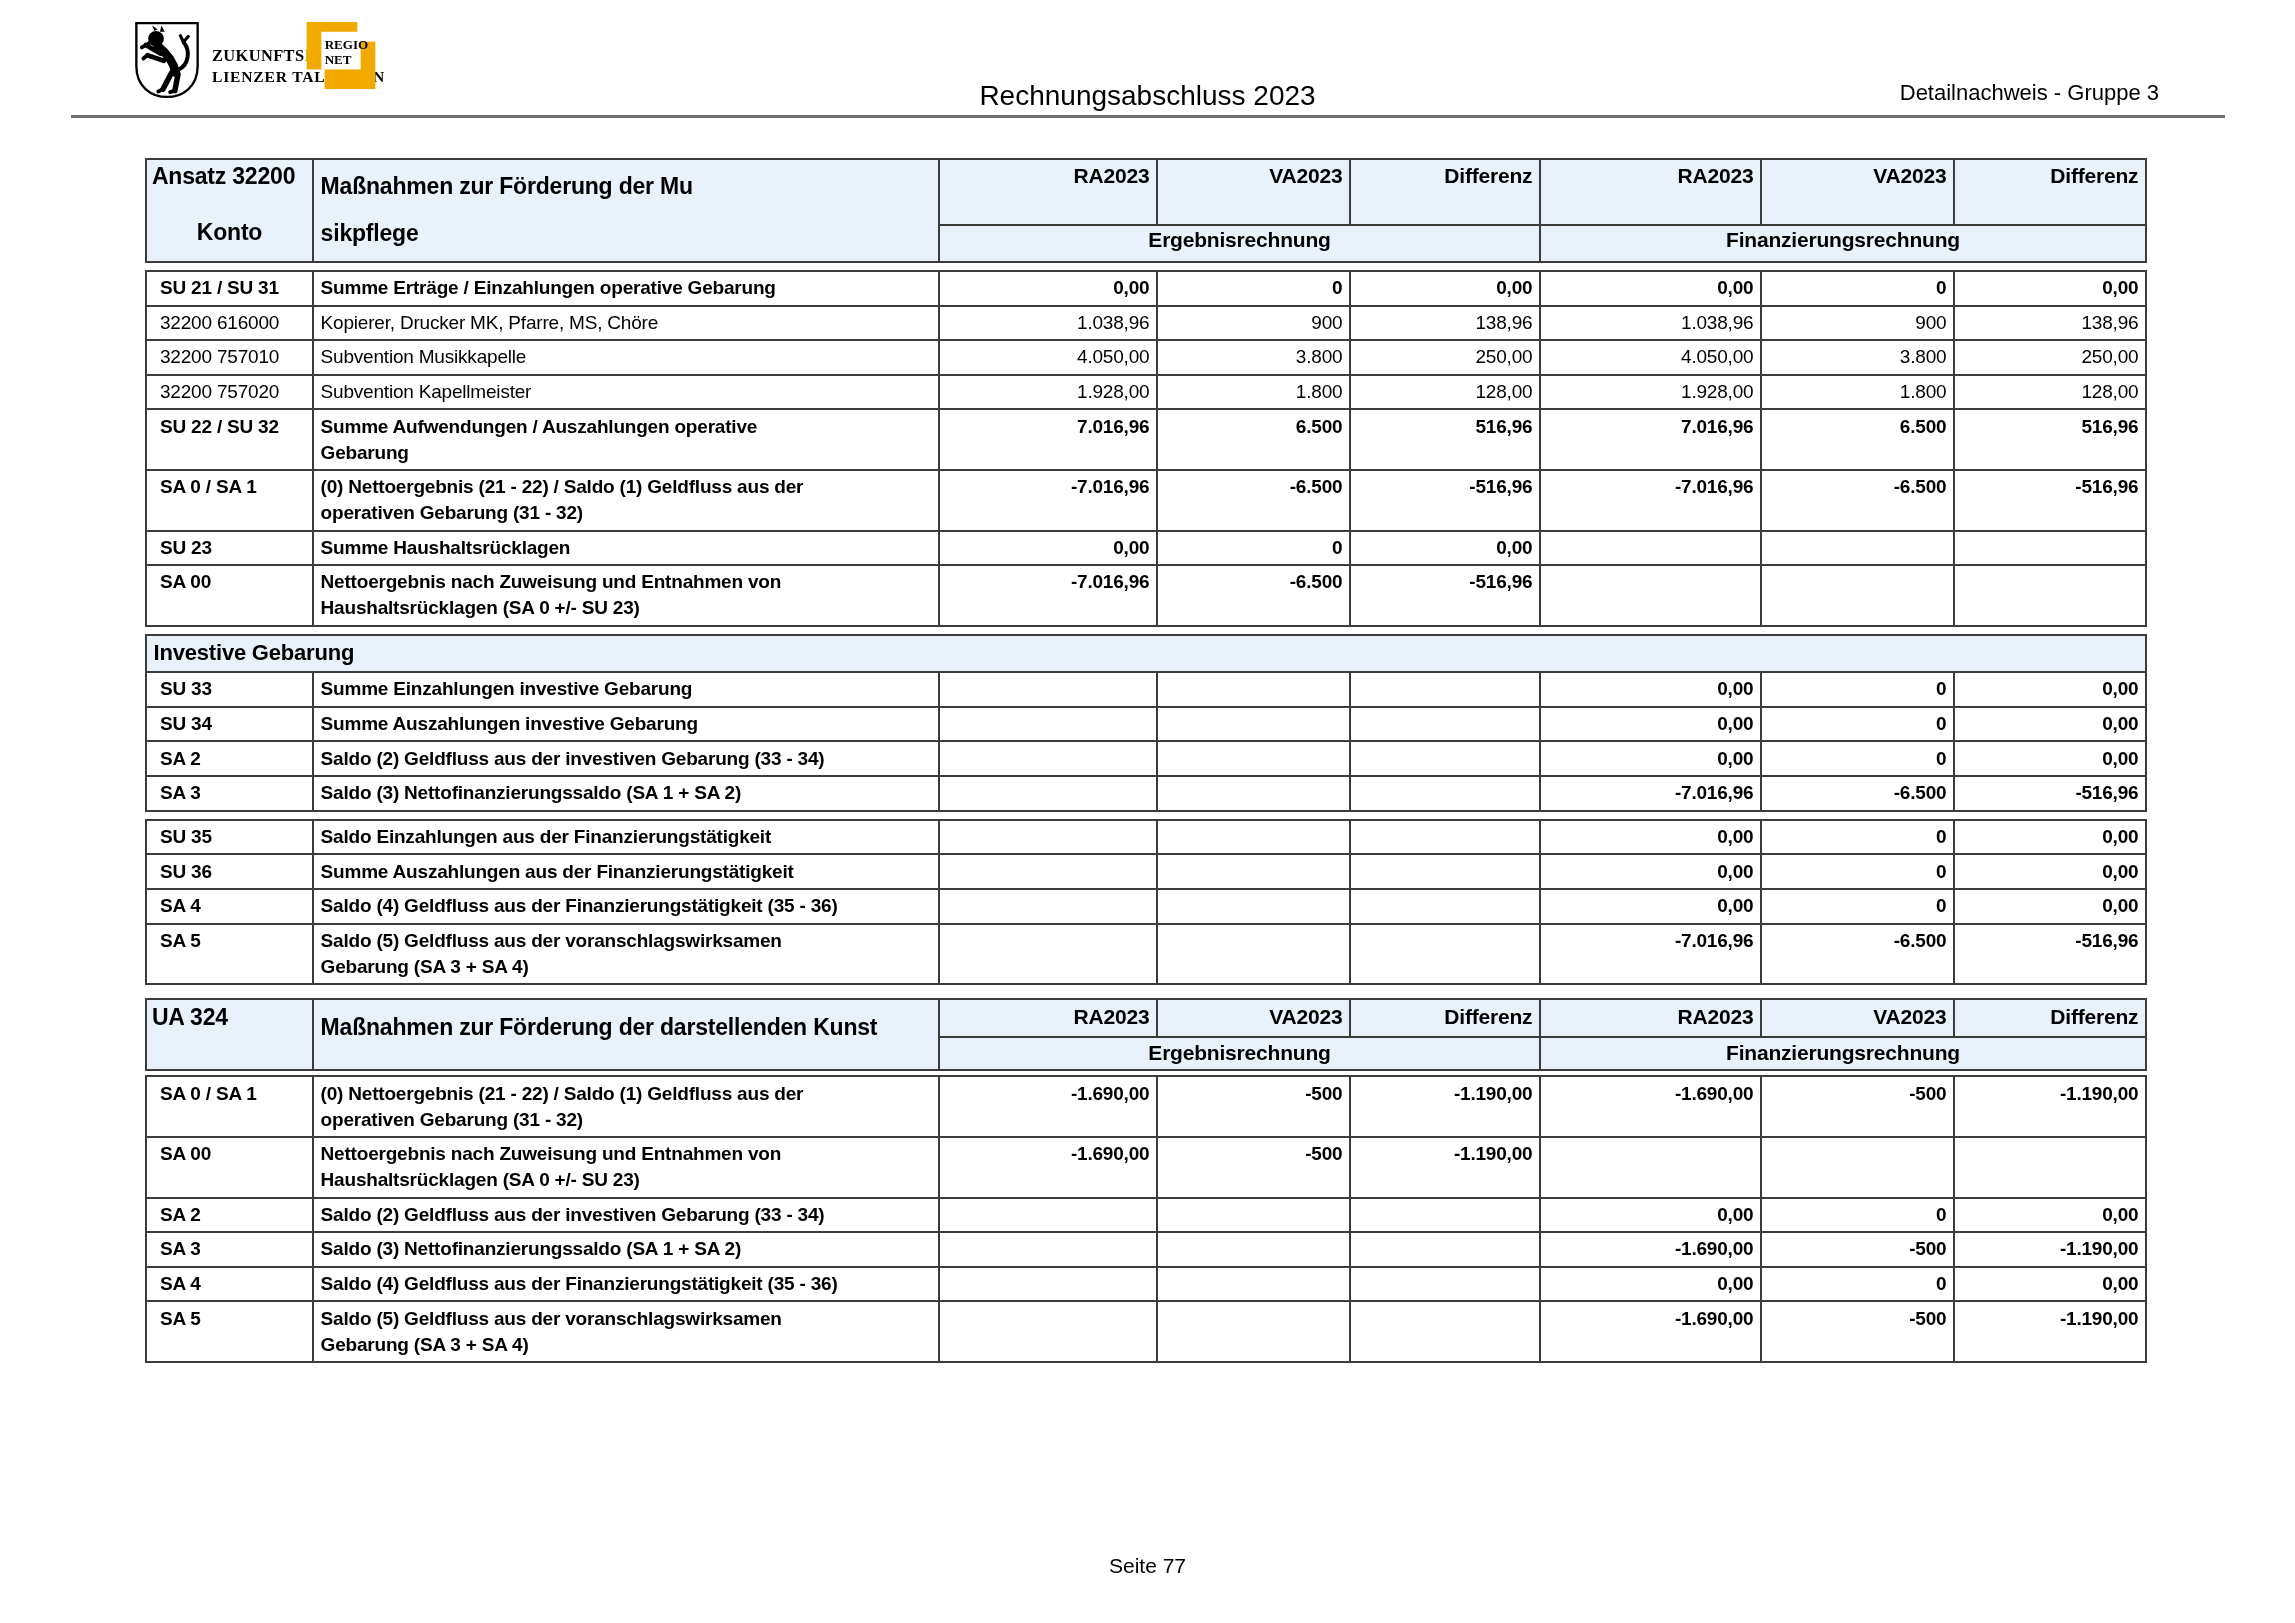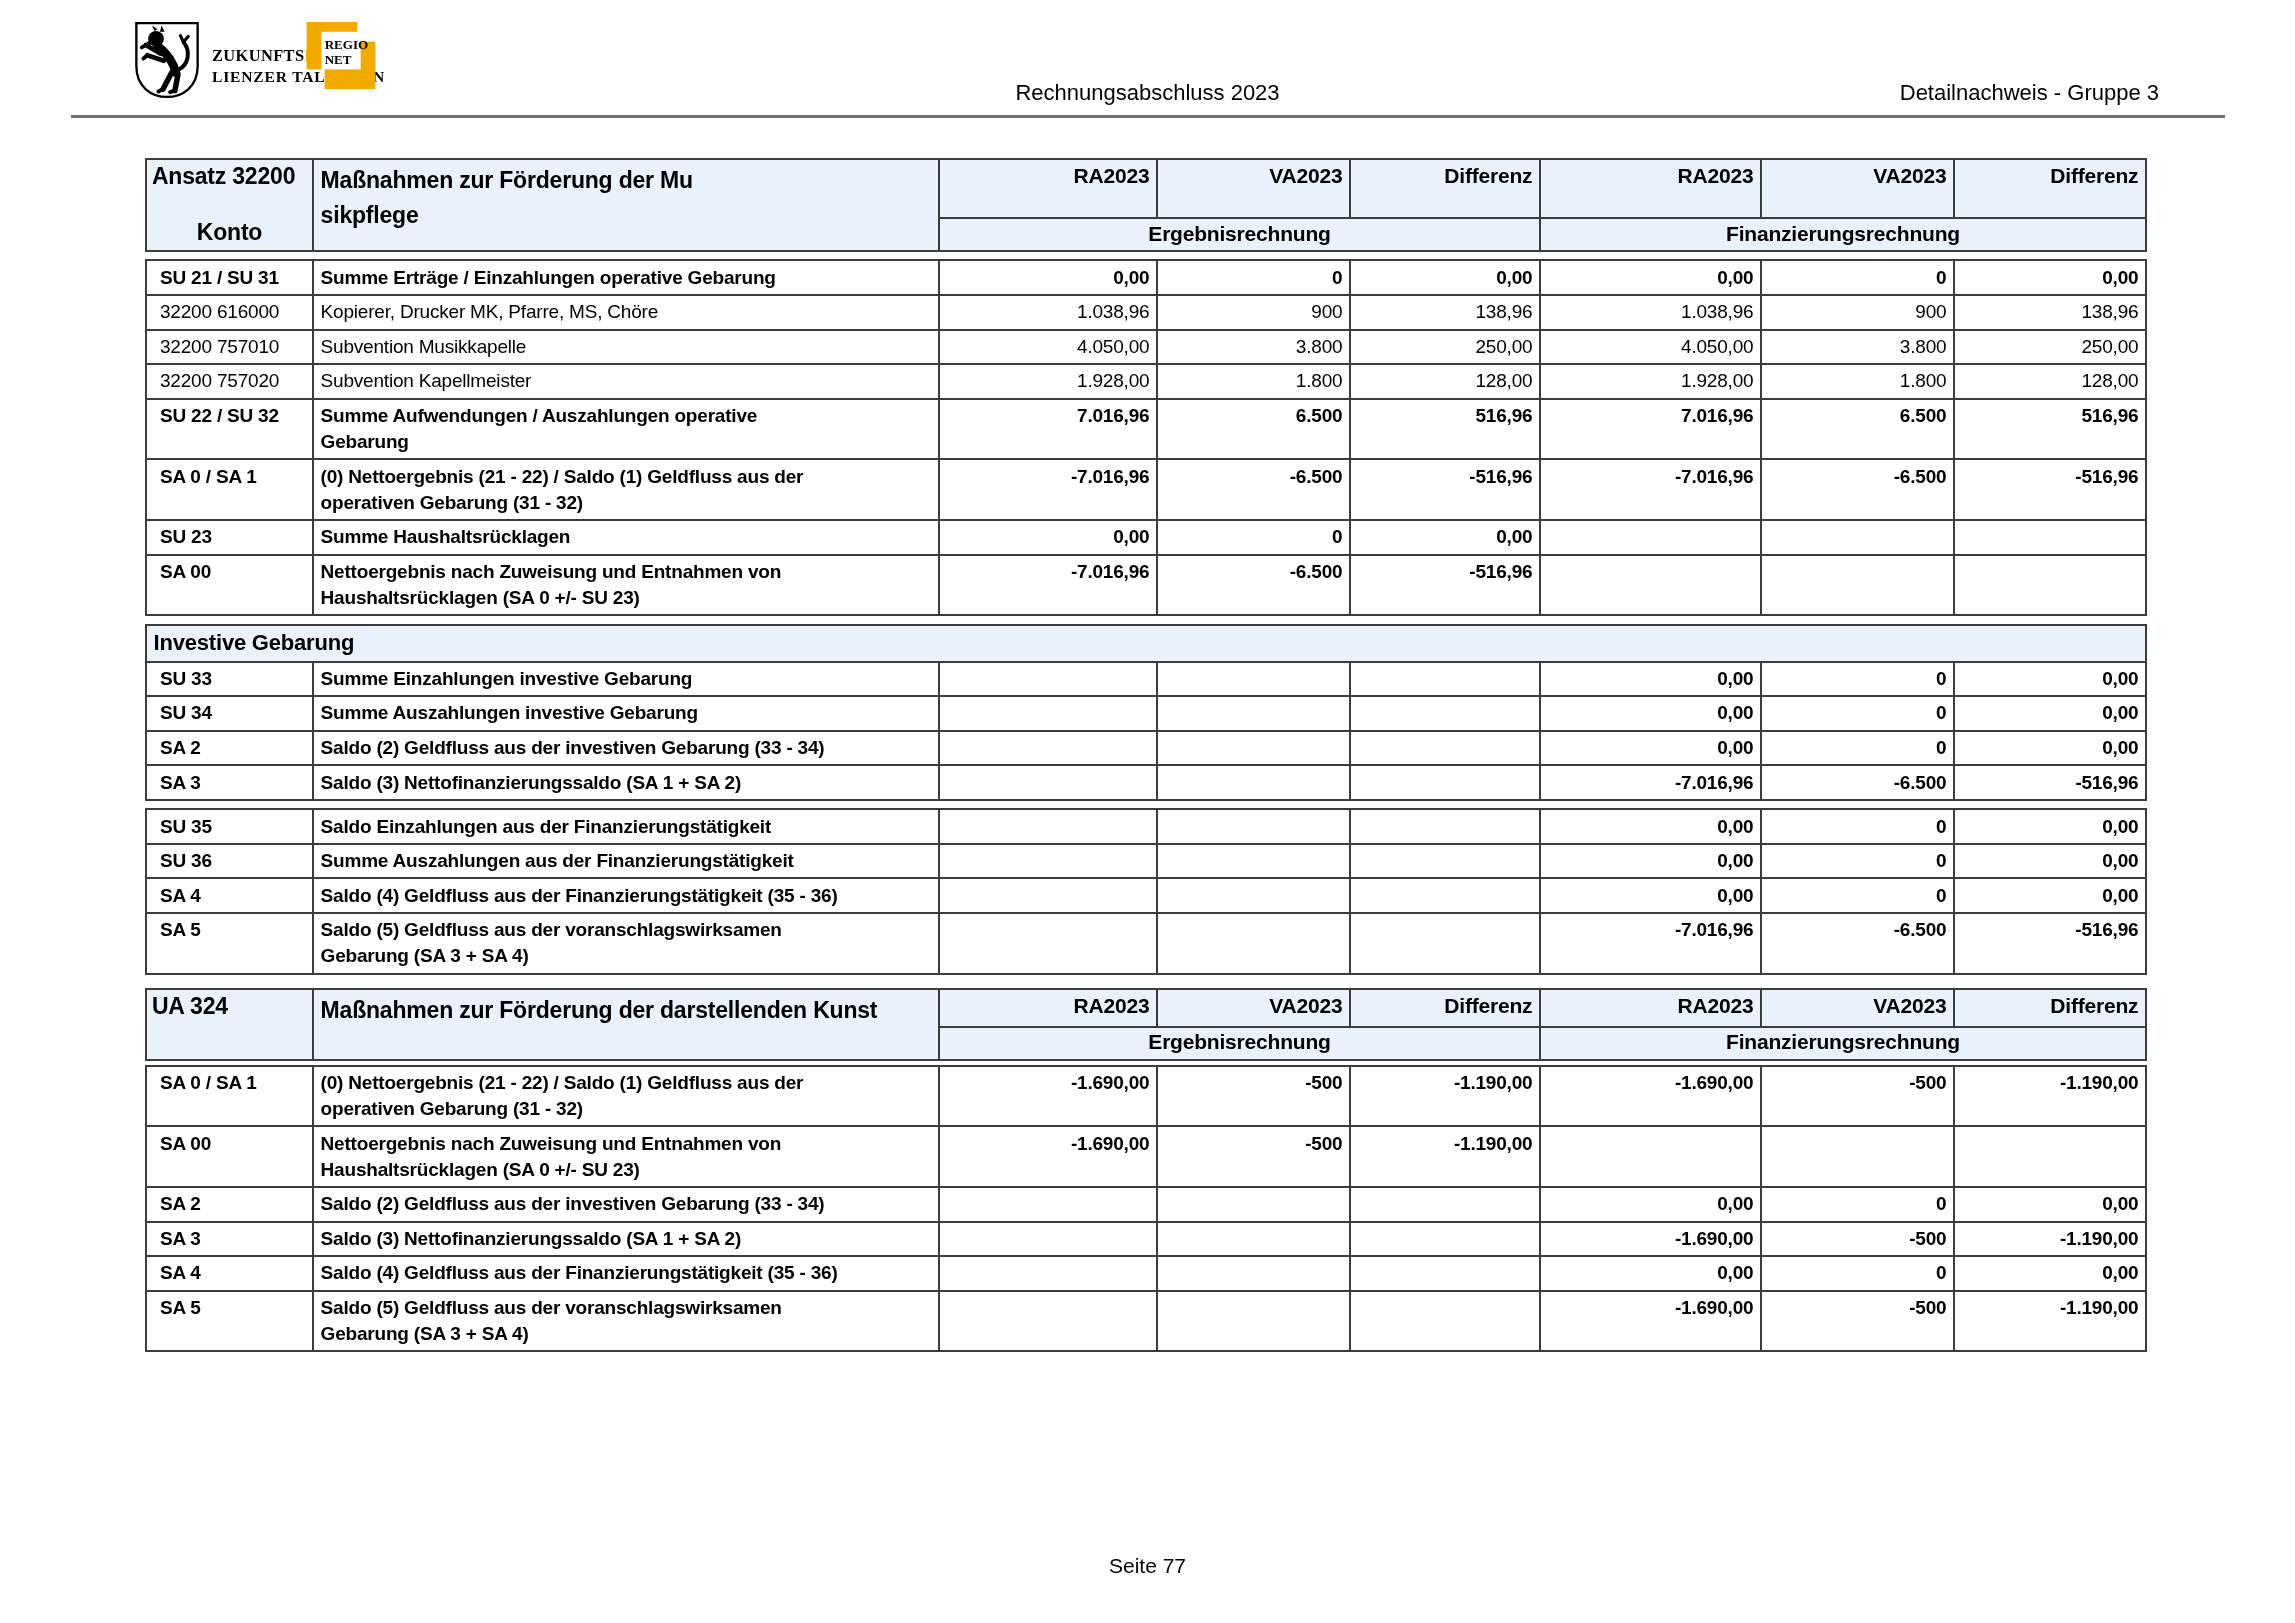--- a/index.html
+++ b/index.html
@@ -6,21 +6,21 @@
   html,body { margin:0; padding:0; background:#ffffff; }
   body {
     width:2295px; height:1623px; position:relative;
     font-family:"Liberation Sans", sans-serif; color:#000;
     -webkit-font-smoothing:antialiased;
   }
   .page { position:absolute; inset:0; background:#fff; overflow:hidden; }
 
   
   .hdr-rule { position:absolute; top:115px; left:71px; width:2154px; height:3.3px; background:#6f6f6f; }
-  .hdr-center { position:absolute; top:80px; left:0; width:100%; text-align:center; font-size:22px; }
+  .hdr-center { position:absolute; top:80px; left:0; width:100%; text-align:center; font-size:28px; }
   .hdr-right  { position:absolute; top:80px; right:136px; font-size:22px; }
 
   .coat { position:absolute; left:134px; top:19.7px; }
   .zr-logo { position:absolute; left:212px; top:46px; font-family:"Liberation Serif", serif; font-weight:bold; line-height:1.25; }
   .zr-l1 { font-size:16.4px; letter-spacing:0.4px; }
   .zr-l1 sup { font-size:9px; }
   .zr-gold { color:#F2A900; }
   .zr-l2 { font-size:15.6px; letter-spacing:0.8px; }
   .rn-logo { position:absolute; left:305px; top:19.7px; }
 
@@ -34,21 +34,21 @@
     border:2.5px solid #3c3c3c; vertical-align:top;
     font-size:19px; font-weight:bold; letter-spacing:-0.2px;
     line-height:26px; padding:3.3px 6.6px; overflow:hidden;
   }
   .hdrblk td { background:#E9F1FA; }
   .hd-left { padding:3.3px 4.9px; }
   .hd-left-in { display:flex; flex-direction:column; justify-content:space-between; height:82px; }
   .hd-left-in .hl1 { font-size:23px; letter-spacing:-0.2px; }
   .hd-left-in .hl2 { font-size:23px; text-align:center; letter-spacing:-0.2px; }
   .hd-left-in2 { height:62px; }
-  .hd-title { font-size:23px; white-space:pre-line; line-height:35px; letter-spacing:-0.2px; }
+  .hd-title { font-size:23px; white-space:pre-line; line-height:47px; letter-spacing:-0.2px; }
   .hd-col { text-align:right; font-size:21px; height:59px; }
   .hd-col2 { text-align:right; font-size:21px; height:38px; }
   .hd-group { text-align:center; font-size:21px; height:33px; padding:1.6px 6.6px; }
 
   .secblk { margin-top:7.4px; }
   .t2 { margin-top:13px; }
   tr.secrow td { background:#E9F1FA; font-size:22px; height:37px; padding:4.1px 6.6px; letter-spacing:-0.2px; }
 
   td.code { padding-left:13px; white-space:nowrap; }
   td.desc { white-space:pre; }

